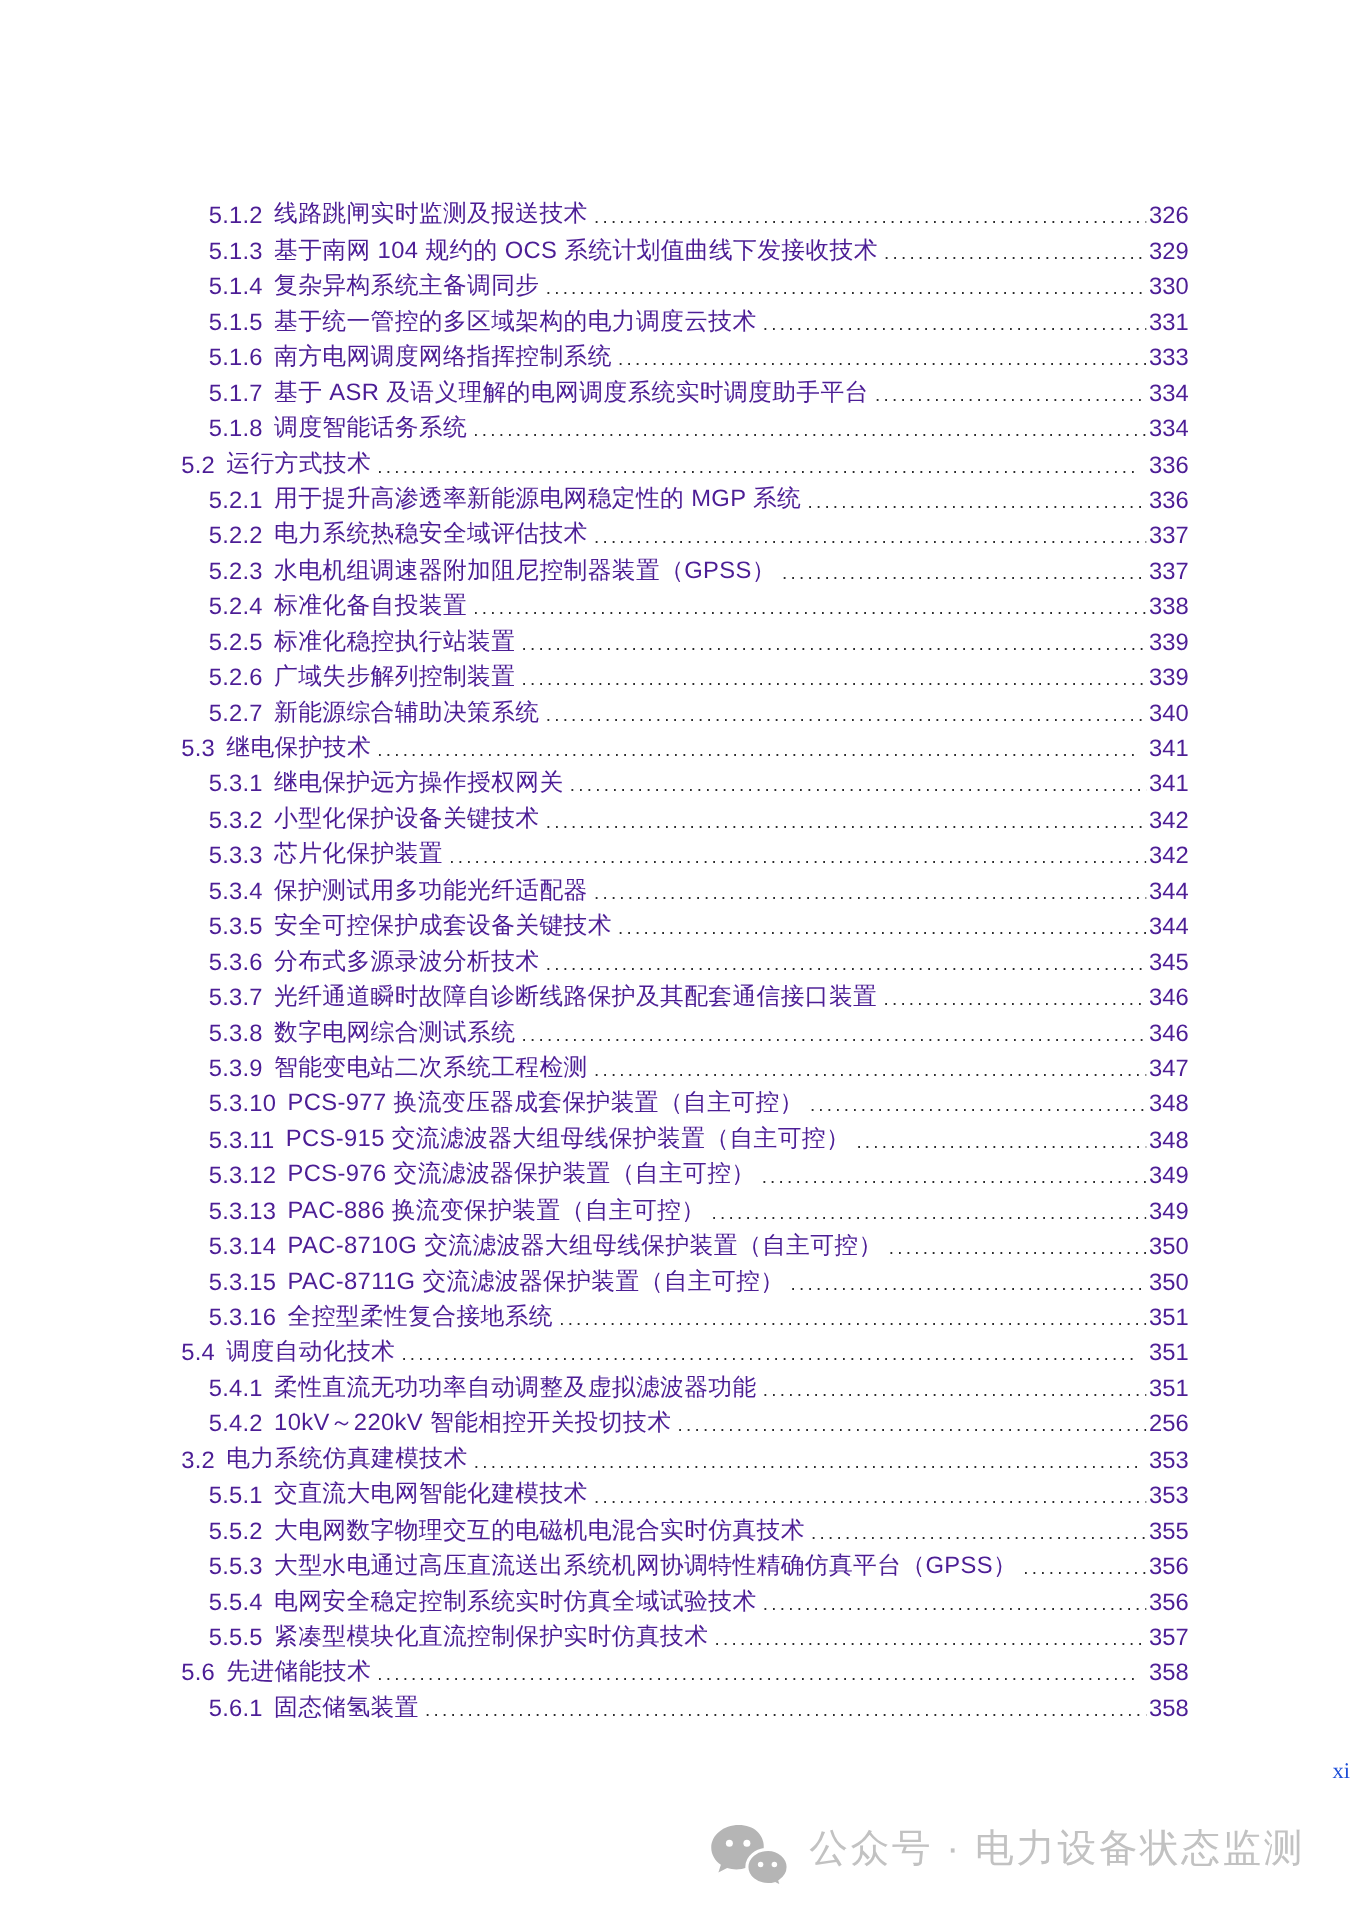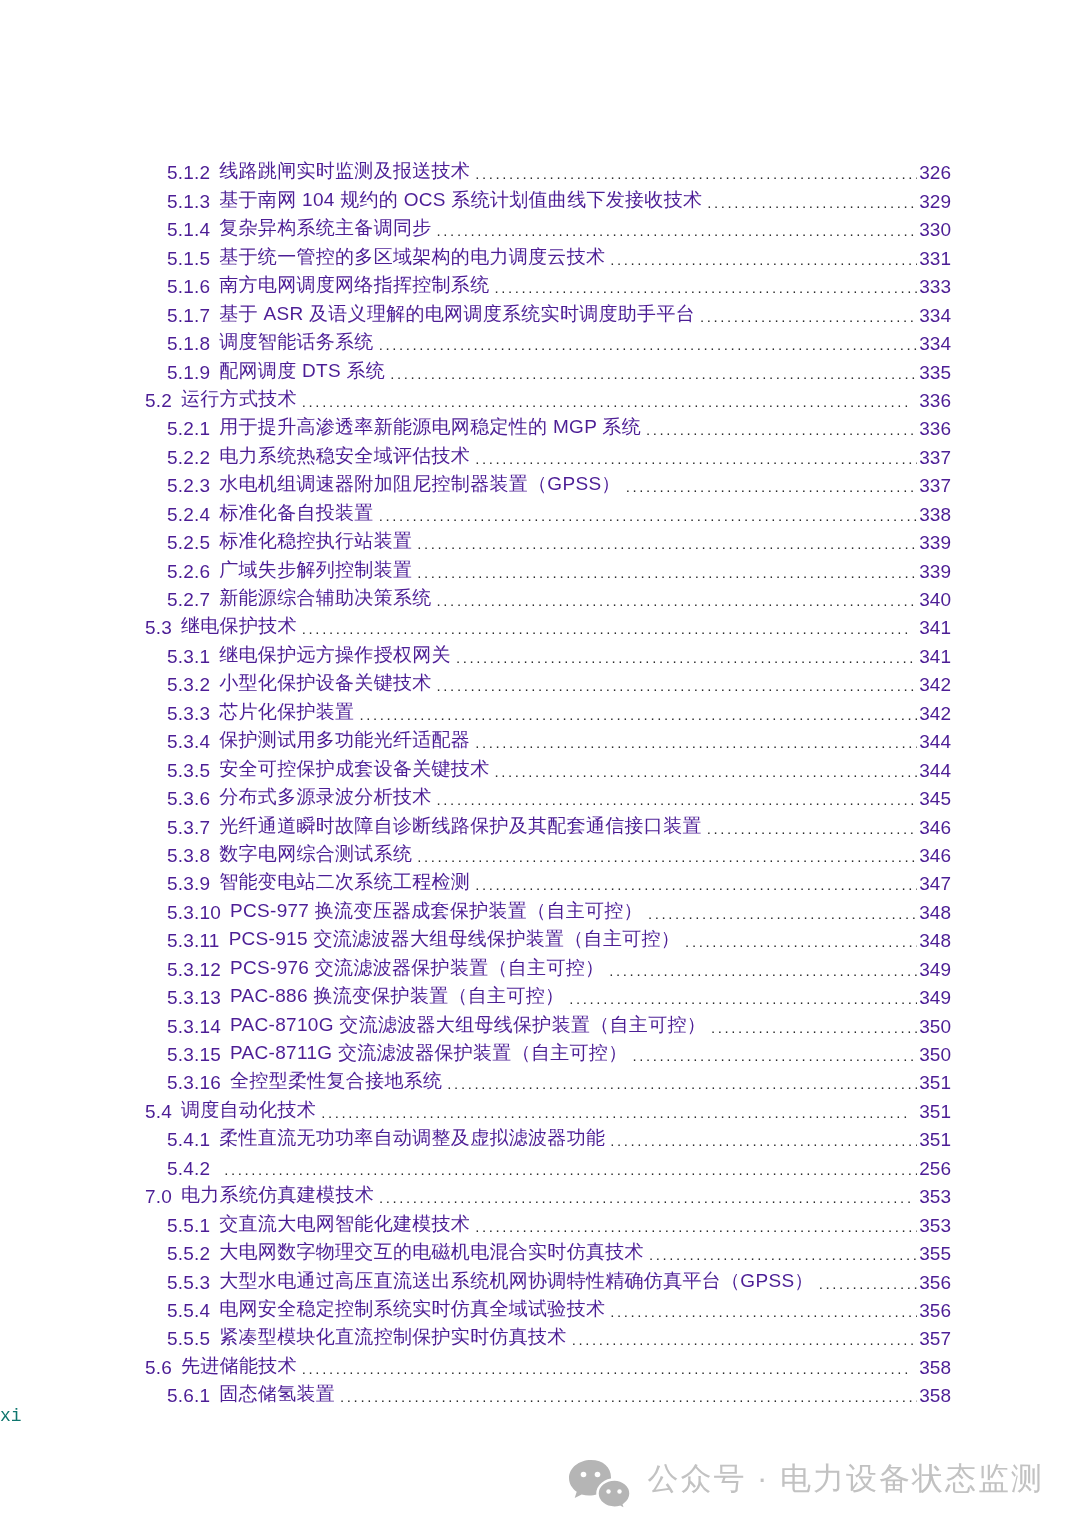--- a/index.html
+++ b/index.html
@@ -53,24 +53,24 @@
   }
   .row.lvl2 .dots { margin-right: 9px; }
   .row .pg {
     text-align: right;
   }
   .footer-pageno {
     position: absolute;
     top: 1406px;
     left: 0;
     width: 1080px;
-    text-align: left;
-    font-family: Liberation Mono, monospace;
+    text-align: right;
+    font-family: Liberation Serif, serif;
     font-size: 18px;
-    color: #0f766e;
+    color: #1d4ed8;
   }
   .watermark {
     position: absolute;
     top: 1458px;
     right: 36px;
     display: flex;
     gap: 14px;
   }
   .watermark .wm-text {
     font-size: 31px;
@@ -128,26 +128,20 @@
       <span class="pg">334</span>
     </div>
 
     <div class="row lvl3">
       <span class="num">5.1.8</span>
       <span class="title">调度智能话务系统</span>
       <span class="dots"></span>
       <span class="pg">334</span>
     </div>
 
-    <div class="row lvl3">
-      <span class="num">5.1.9</span>
-      <span class="title">配网调度 DTS 系统</span>
-      <span class="dots"></span>
-      <span class="pg">335</span>
-    </div>
 
     <div class="row lvl2">
       <span class="num">5.2</span>
       <span class="title">运行方式技术</span>
       <span class="dots"></span>
       <span class="pg">336</span>
     </div>
 
     <div class="row lvl3">
       <span class="num">5.2.1</span>
@@ -326,26 +320,27 @@
 
     <div class="row lvl3">
       <span class="num">5.4.1</span>
       <span class="title">柔性直流无功功率自动调整及虚拟滤波器功能</span>
       <span class="dots"></span>
       <span class="pg">351</span>
     </div>
 
     <div class="row lvl3">
       <span class="num">5.4.2</span>
+      <span class="title">10kV～220kV 智能相控开关投切技术</span>
       <span class="dots"></span>
       <span class="pg">256</span>
     </div>
 
     <div class="row lvl2">
-      <span class="num">7.0</span>
+      <span class="num">3.2</span>
       <span class="title">电力系统仿真建模技术</span>
       <span class="dots"></span>
       <span class="pg">353</span>
     </div>
 
     <div class="row lvl3">
       <span class="num">5.5.1</span>
       <span class="title">交直流大电网智能化建模技术</span>
       <span class="dots"></span>
       <span class="pg">353</span>

